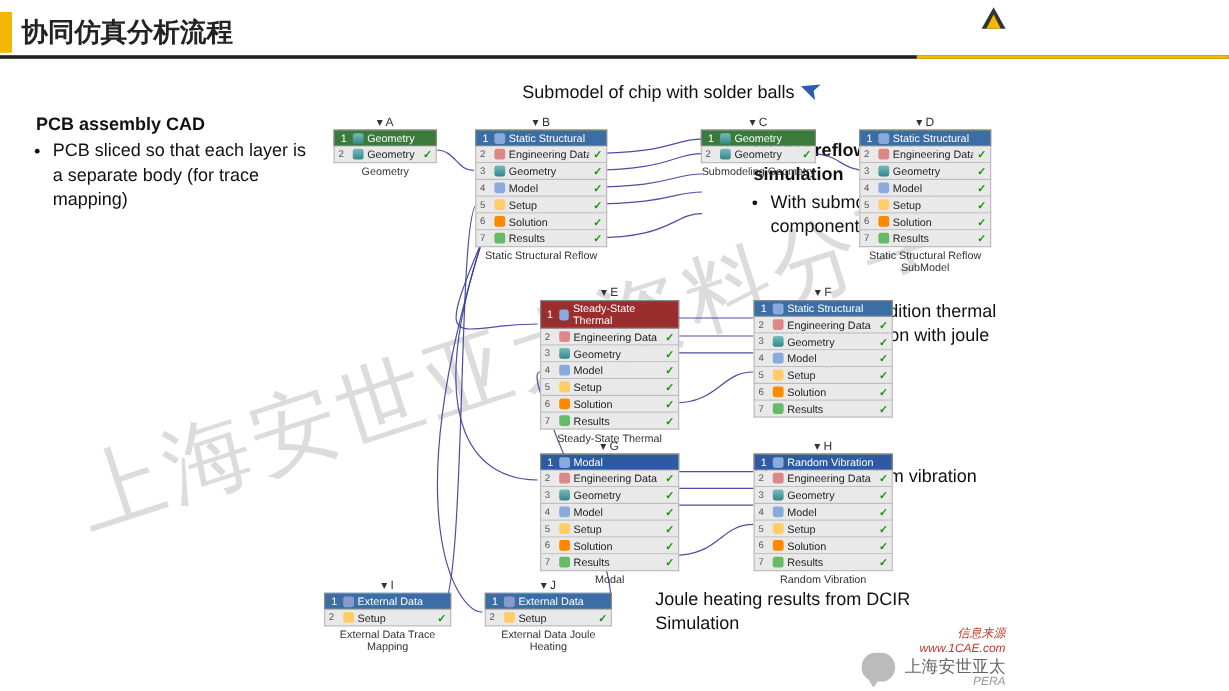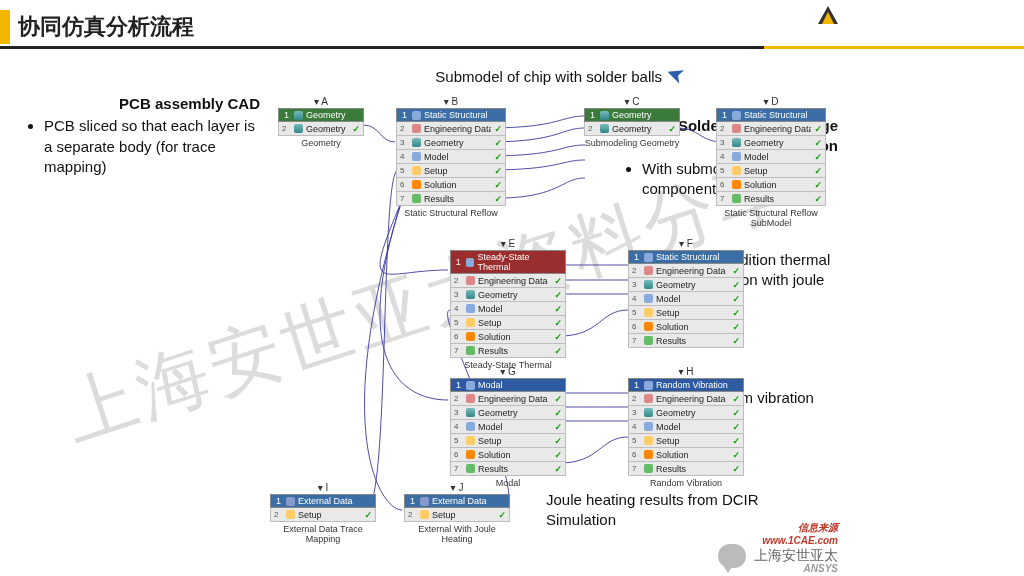--- a/index.html
+++ b/index.html
@@ -12,21 +12,21 @@
   .title { font-size: 22px; font-weight: 700; color: #222; }
   .under { position: absolute; top: 46px; left: 0; width: 1024px; height: 3px; background: #222; }
   .under::after { content:""; position:absolute; right:0; top:0; width:260px; height:3px; background:#f2b705; }
 
   .logo { position: absolute; top: 6px; right: 18px; display: flex; align-items: center; gap: 6px; font-weight: 700; letter-spacing: 2px; color: #444; font-size: 16px; }
   .logo .mark { width:0;height:0;border-left:10px solid transparent;border-right:10px solid transparent;border-bottom:18px solid #333; position:relative; }
   .logo .mark::after { content:""; position:absolute; left:-6px; top:6px; width:0;height:0;border-left:6px solid transparent;border-right:6px solid transparent;border-bottom:12px solid #f2b705; }
 
   
   .anno { position: absolute; font-size: 15px; color: #111; line-height: 1.35; }
-  .anno h4 { font-size: 15px; font-weight: 600; margin-bottom: 2px; text-align: right; }
+  .anno h4 { font-size: 15px; font-weight: 600; margin-bottom: 2px; }
   .anno ul { margin-left: 14px; }
   .anno li { font-size: 15px; }
 
   
   .wb { position: absolute; font-size: 9px; color: #222; }
   .wb .col { position: absolute; top: -12px; left: 50%; transform: translateX(-50%); font-size: 10px; color: #333; }
   .wb .hdr { display:flex; align-items:center; gap:3px; background:#3b6ea5; color:#fff; padding:1px 3px; border:1px solid #888; }
   .wb .hdr.green { background:#3a7a3a; }
   .wb .hdr.red { background:#9a2e2e; }
   .wb .hdr.blue2 { background:#2d5aa0; }
@@ -42,21 +42,21 @@
   
   .links { position:absolute; left:0; top:0; width:1024px; height:576px; pointer-events:none; }
   .links path { stroke:#3a3a9a; stroke-width:1; fill:none; opacity:.9; }
 
   
   .wm { position:absolute; left:50%; top:52%; transform:translate(-50%,-50%) rotate(-18deg); font-size:72px; color:rgba(130,130,130,.28); font-weight:400; white-space:nowrap; pointer-events:none; letter-spacing:4px; font-family:"KaiTi","STKaiti",serif;}
   
   .foot { position:absolute; right:18px; bottom:8px; display:flex; align-items:center; gap:8px; color:#666; font-size:14px;}
   .chat { width:28px;height:24px;border-radius:50%/60%; background:#bbb; position:relative;}
   .chat::after{content:"";position:absolute;left:6px;bottom:-5px;width:0;height:0;border-left:4px solid transparent;border-right:4px solid transparent;border-top:6px solid #bbb;}
-  .ansys { position:absolute; right:18px; bottom:2px; font-size:10px; color:#999; font-style:italic;font-weight:bold;}
+  .ansys { position:absolute; right:18px; bottom:2px; font-size:10px; color:#999; font-style:italic;}
   .arrow-ico { display:inline-block; transform: rotate(200deg); color:#2b5ea8; font-size:22px; }
 </style>
 </head>
 <body>
 
 <div class="slide">
 
   <div class="titlebar">
     <div class="ybar"></div>
     <div class="title">协同仿真分析流程</div>
@@ -444,23 +444,23 @@
         <span class="dn">1</span>
         <span class="ic ext"></span>
         <span>External Data</span>
       </div>
       <div class="cell">
         <span class="n">2</span>
         <span class="ic set"></span>
         <span class="lbl">Setup</span>
         <span class="stat">✓</span>
       </div>
-      <div class="cap">External With Joule Heating</div>
+      <div class="cap">External Data Joule Heating</div>
     </div>
 
   <div class="foot">
     <span class="chat"></span>
     <span>上海安世亚太</span>
   </div>
   <div class="ansys" style="right:18px; bottom:30px; white-space:pre; text-align:right; color:#c0392b;"><span>信息来源
 www.1CAE.com</span></div>
-  <div class="ansys">ANSYS</div>
+  <div class="ansys">PERA</div>
 </div>
 
 </body></html>

